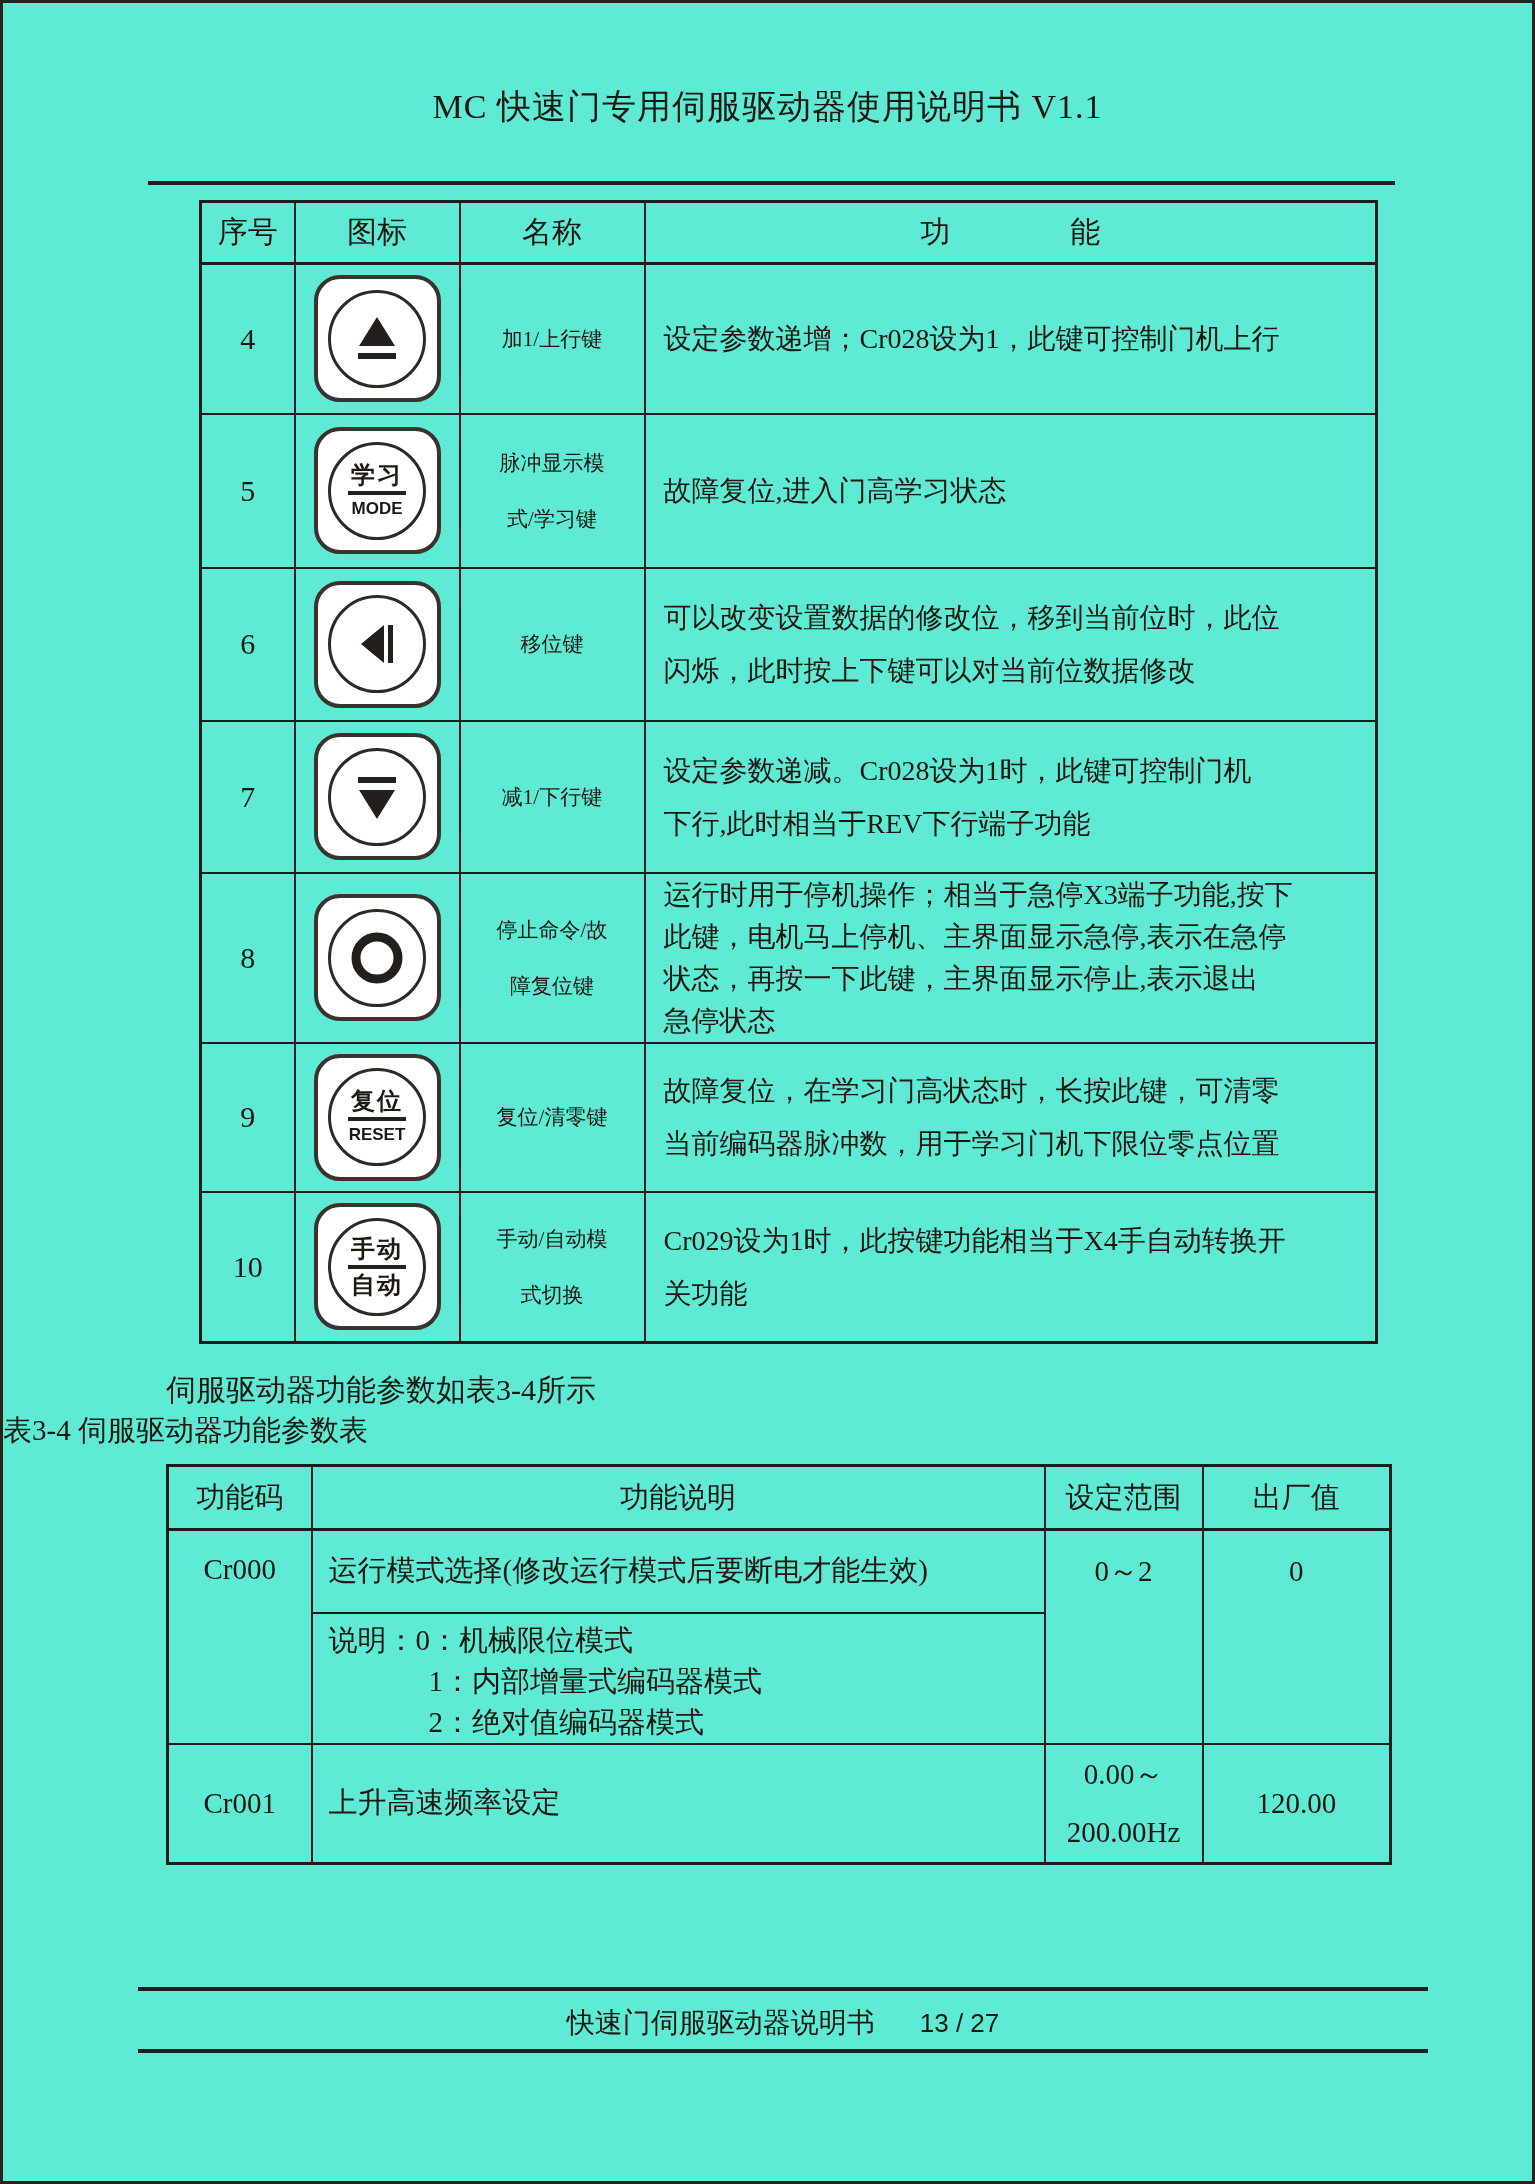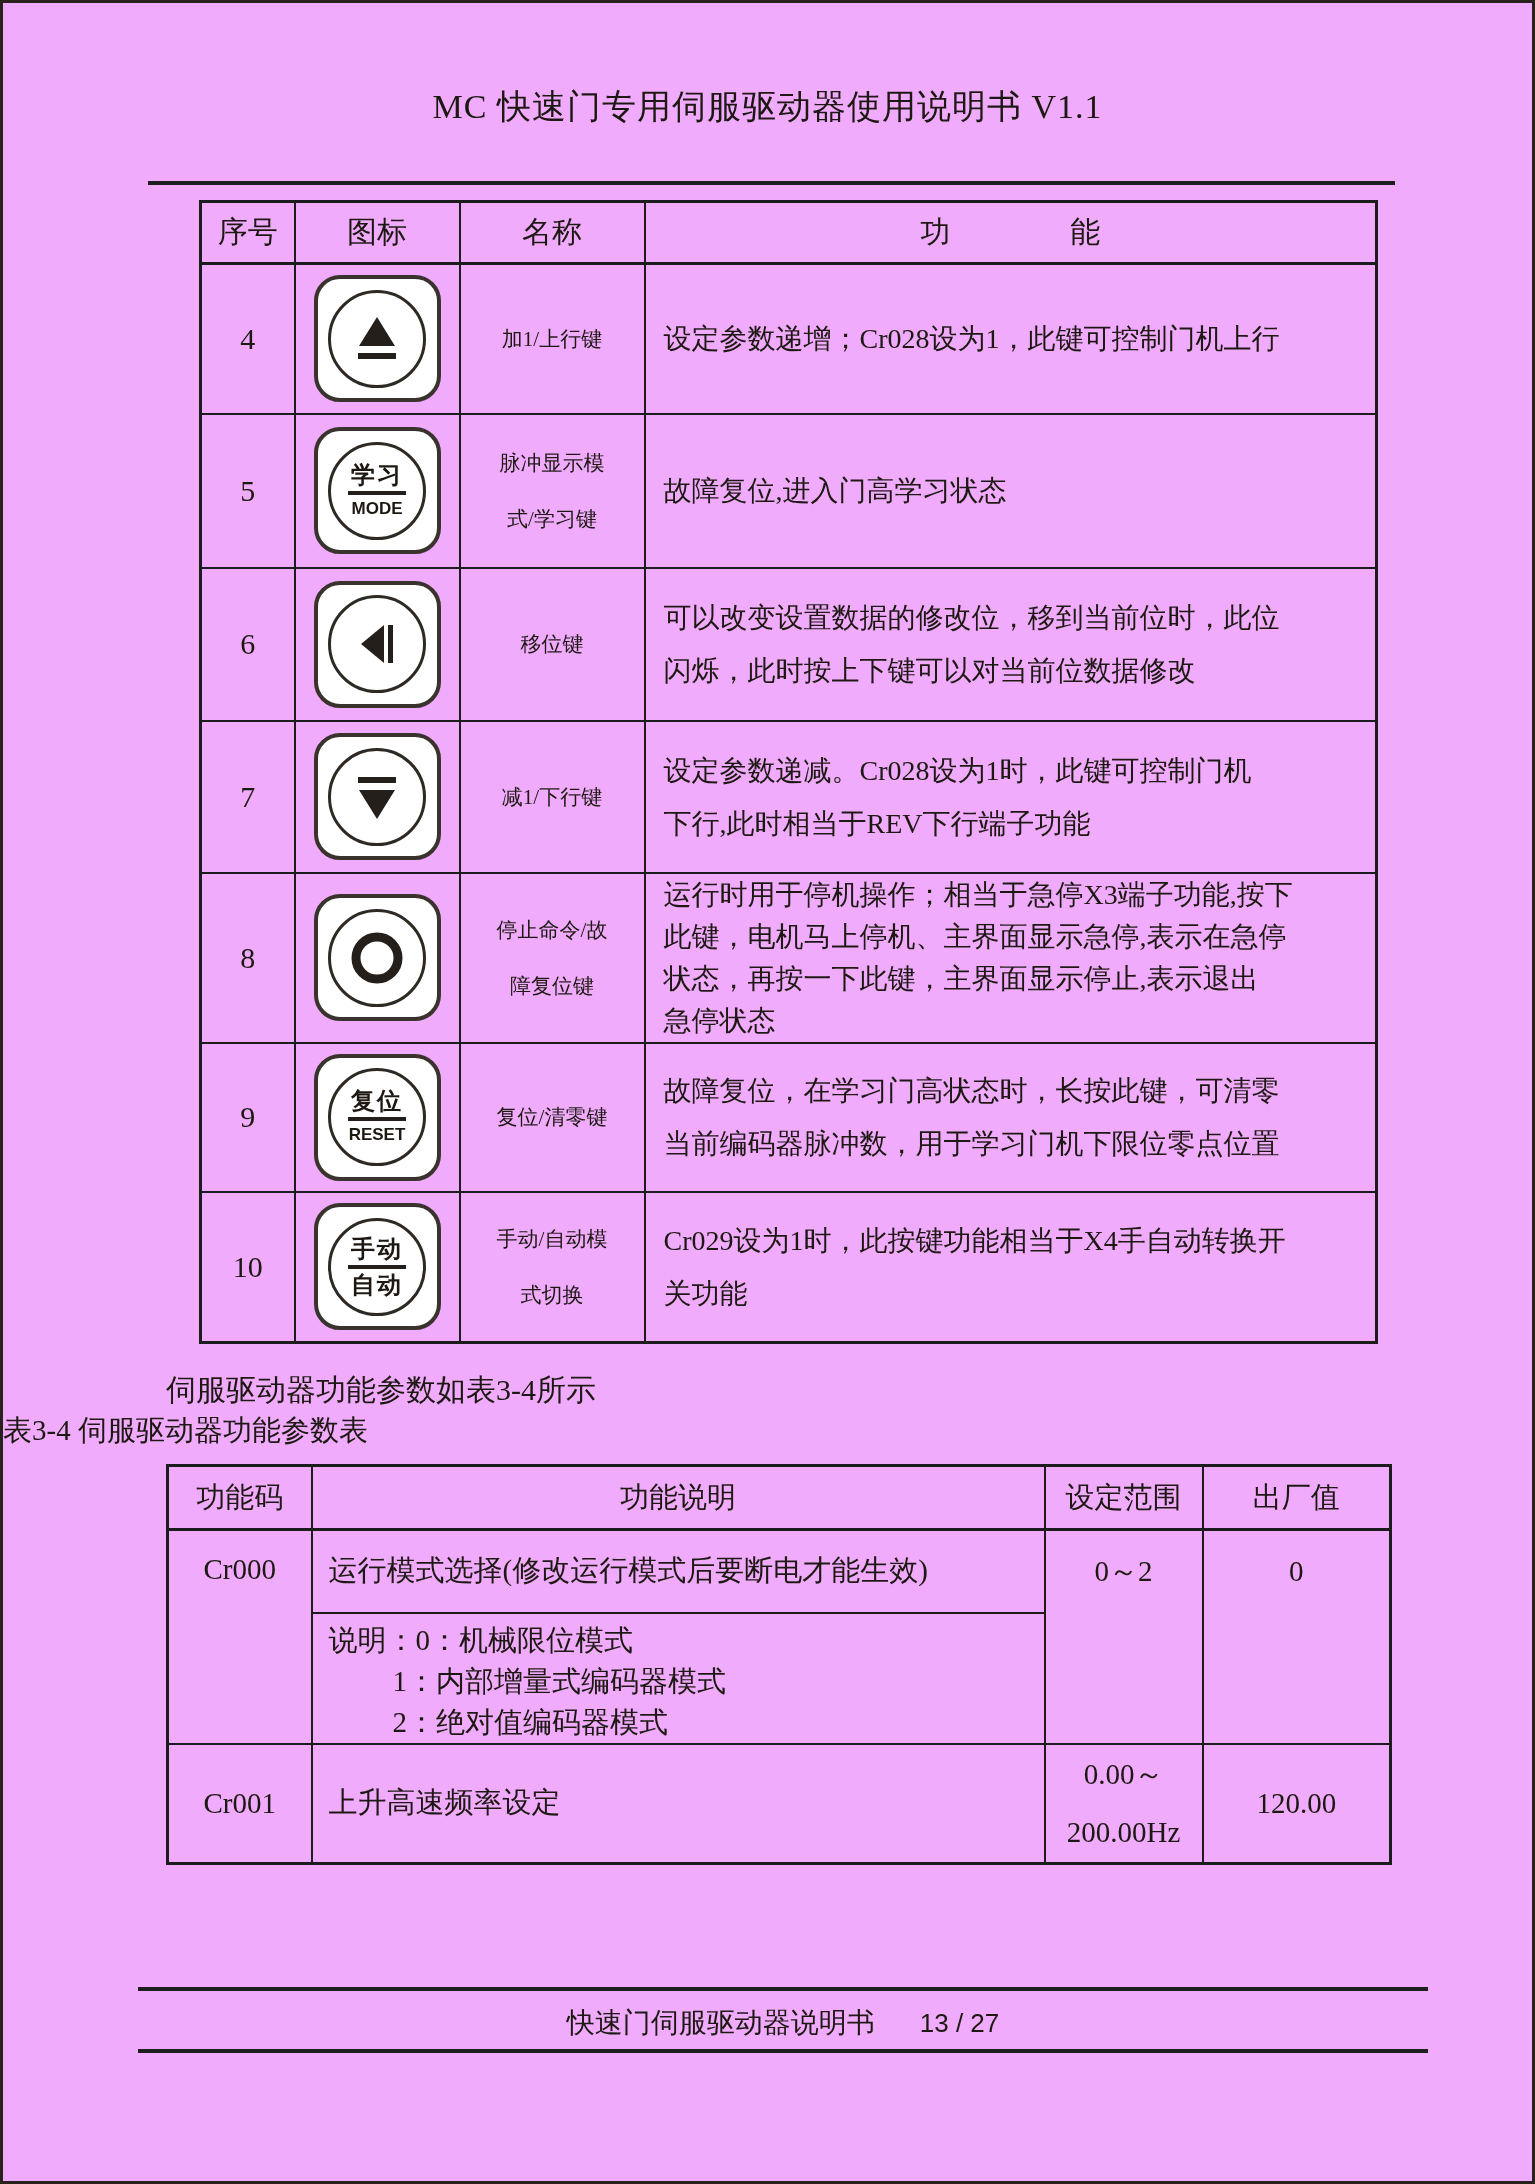--- a/index.html
+++ b/index.html
@@ -1,20 +1,20 @@
 <!DOCTYPE html>
 <html><head>
 <meta charset="utf-8">
 <style>
   html,body{margin:0;padding:0;background:#ffffff;}
   .page{
     position:relative;
     width:1535px;height:2184px;
     box-sizing:border-box;
-    background:#f0abfc;
+    background:#5eead4;
     border:3px solid #29211b;
     overflow:hidden;
     font-family:"Liberation Serif","DejaVu Serif",serif;
     color:#1d1812;
   }
   
   .doc-title{
     margin-top:82px;
     text-align:center;
     font-size:34px;
@@ -65,21 +65,21 @@
   .tbl-caption{text-align:left;font-size:29px;line-height:40px;}
   
   .t2{margin:14px 0 0 163px;width:1223px;border:3px solid #1c1c1c;}
   .t2 td{border:2px solid #1c1c1c;padding:0;font-size:29px;}
   .t2 tr.hdr td{border-bottom:3px solid #1c1c1c;text-align:center;}
   .p-code{text-align:center;}
   .p-code.vtop{vertical-align:top;padding-top:22px;}
   .p-desc{text-align:left;padding:0 10px 0 16px !important;font-size:28px;}
   .p-note{text-align:left;padding:6px 10px 0 16px !important;font-size:28px;vertical-align:top;}
   .p-note .nline{line-height:41px;}
-  .p-note .nline.indent{margin-left:64px;}
+  .p-note .nline.indent{margin-left:100px;}
   .p-center{text-align:center;white-space:pre-line;line-height:58px;}
   .p-center.vtop{vertical-align:top;padding-top:18px;line-height:44px;}
   
   .footer-rule{position:absolute;left:135px;width:1290px;height:4px;background:#1e1e1e;}
   .fr1{top:1984px;}
   .fr2{top:2046px;}
   .footer-text{
     position:absolute;left:135px;top:1998px;width:1290px;
     display:flex;justify-content:center;align-items:center;gap:45px;
     font-size:28px;line-height:44px;

